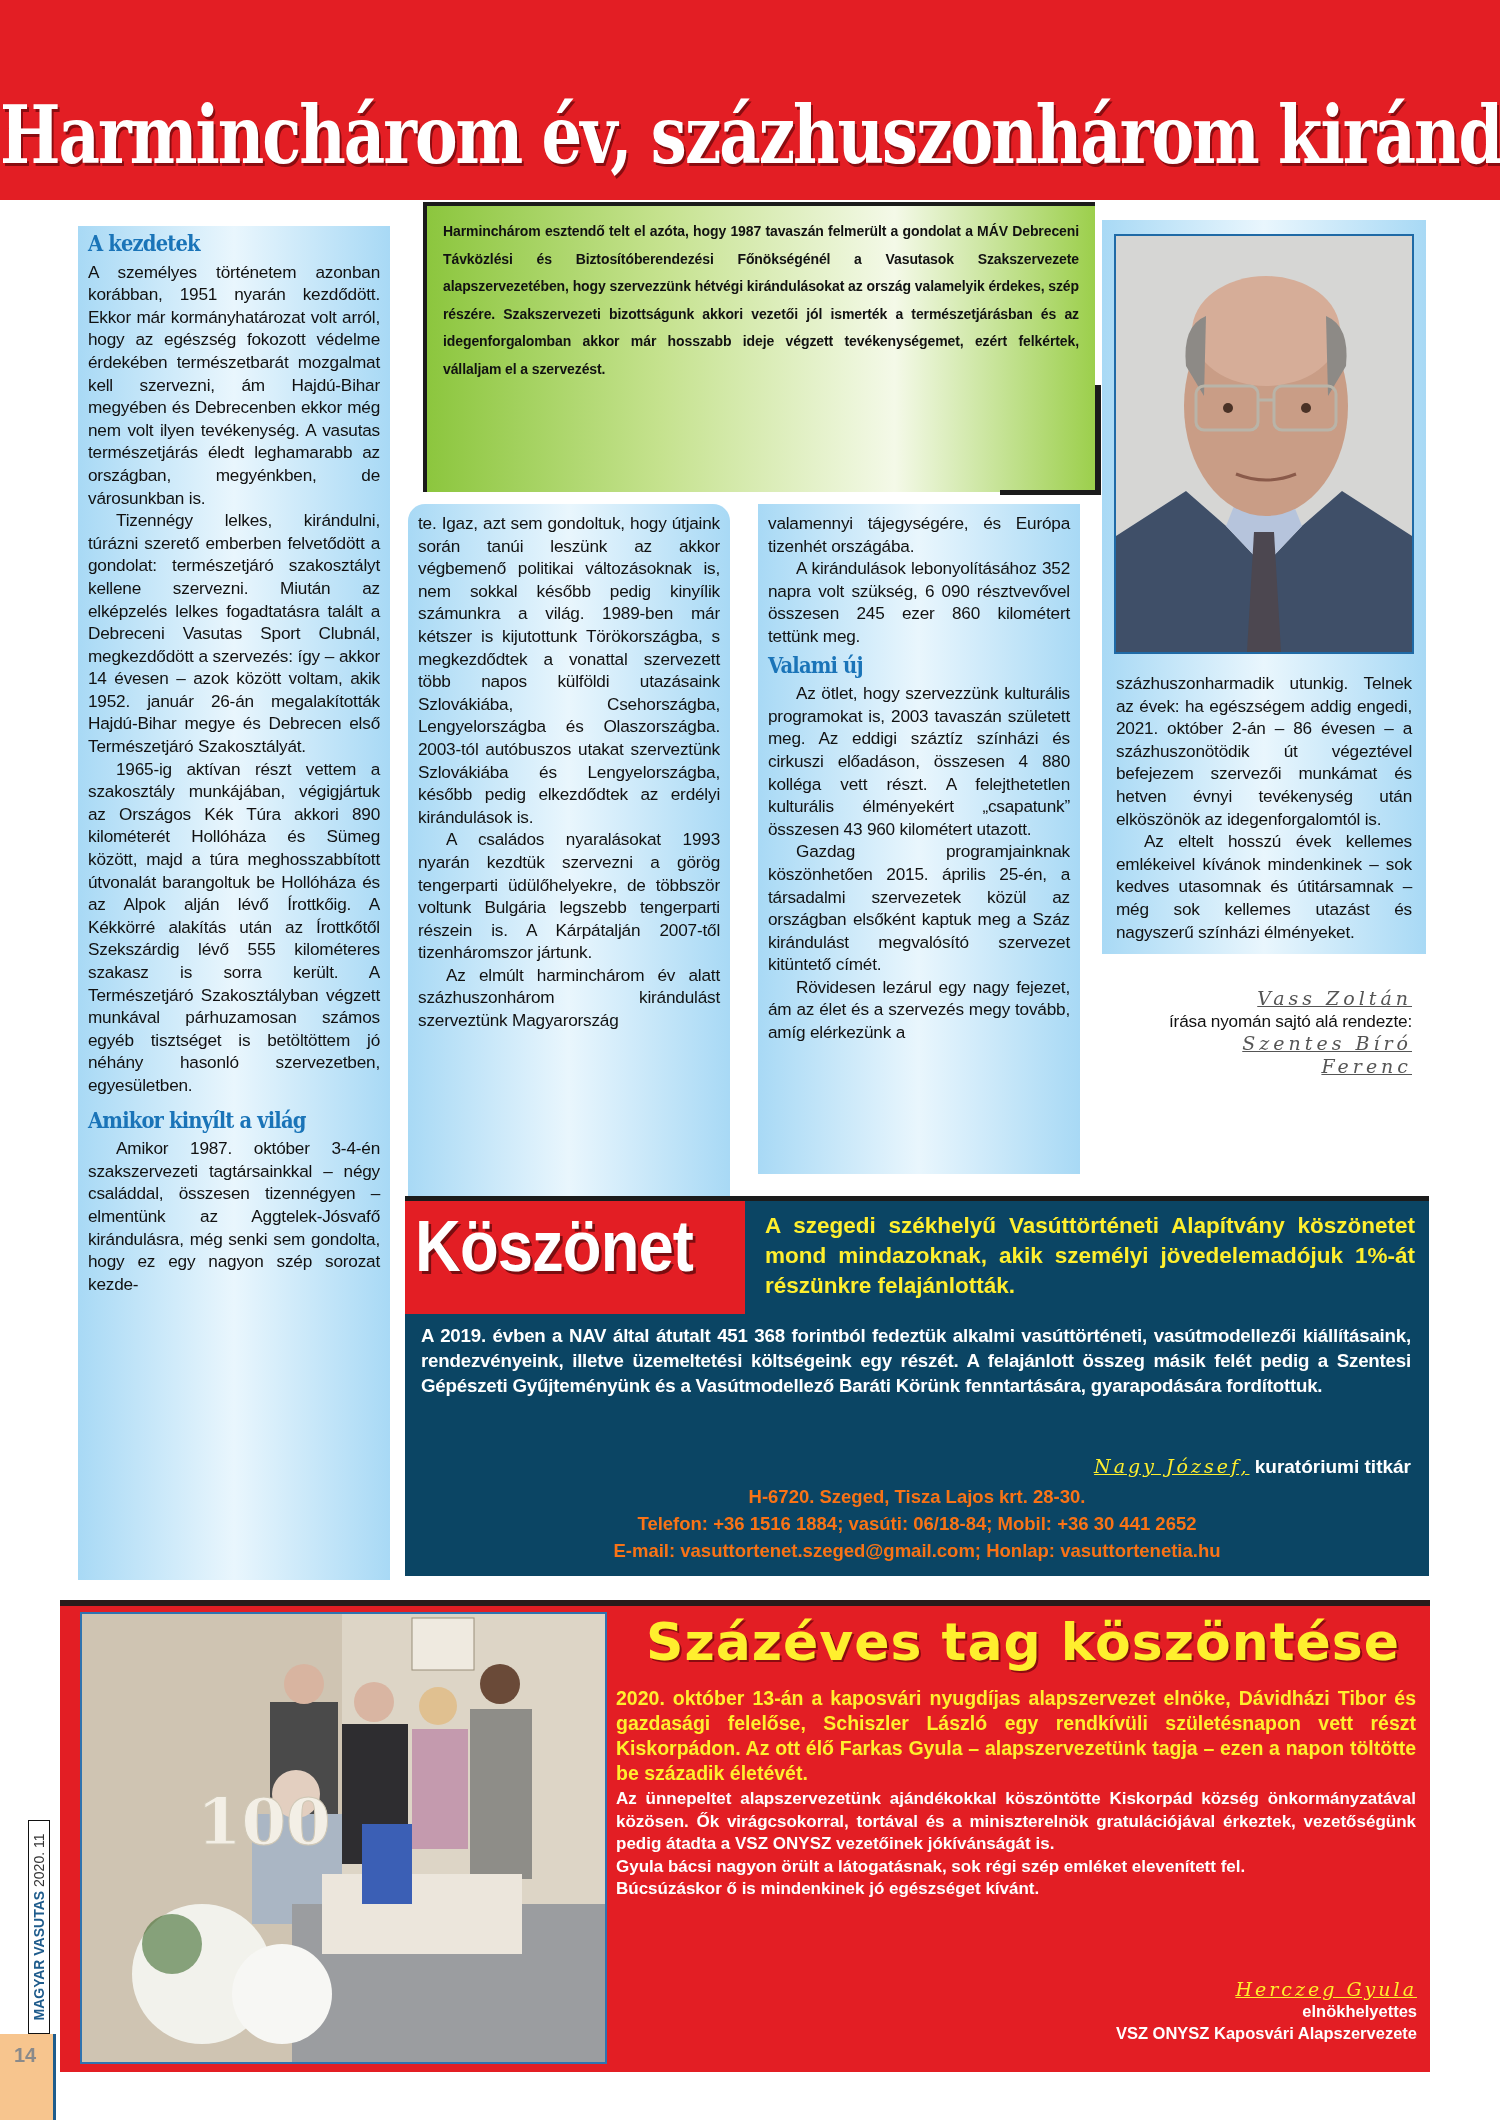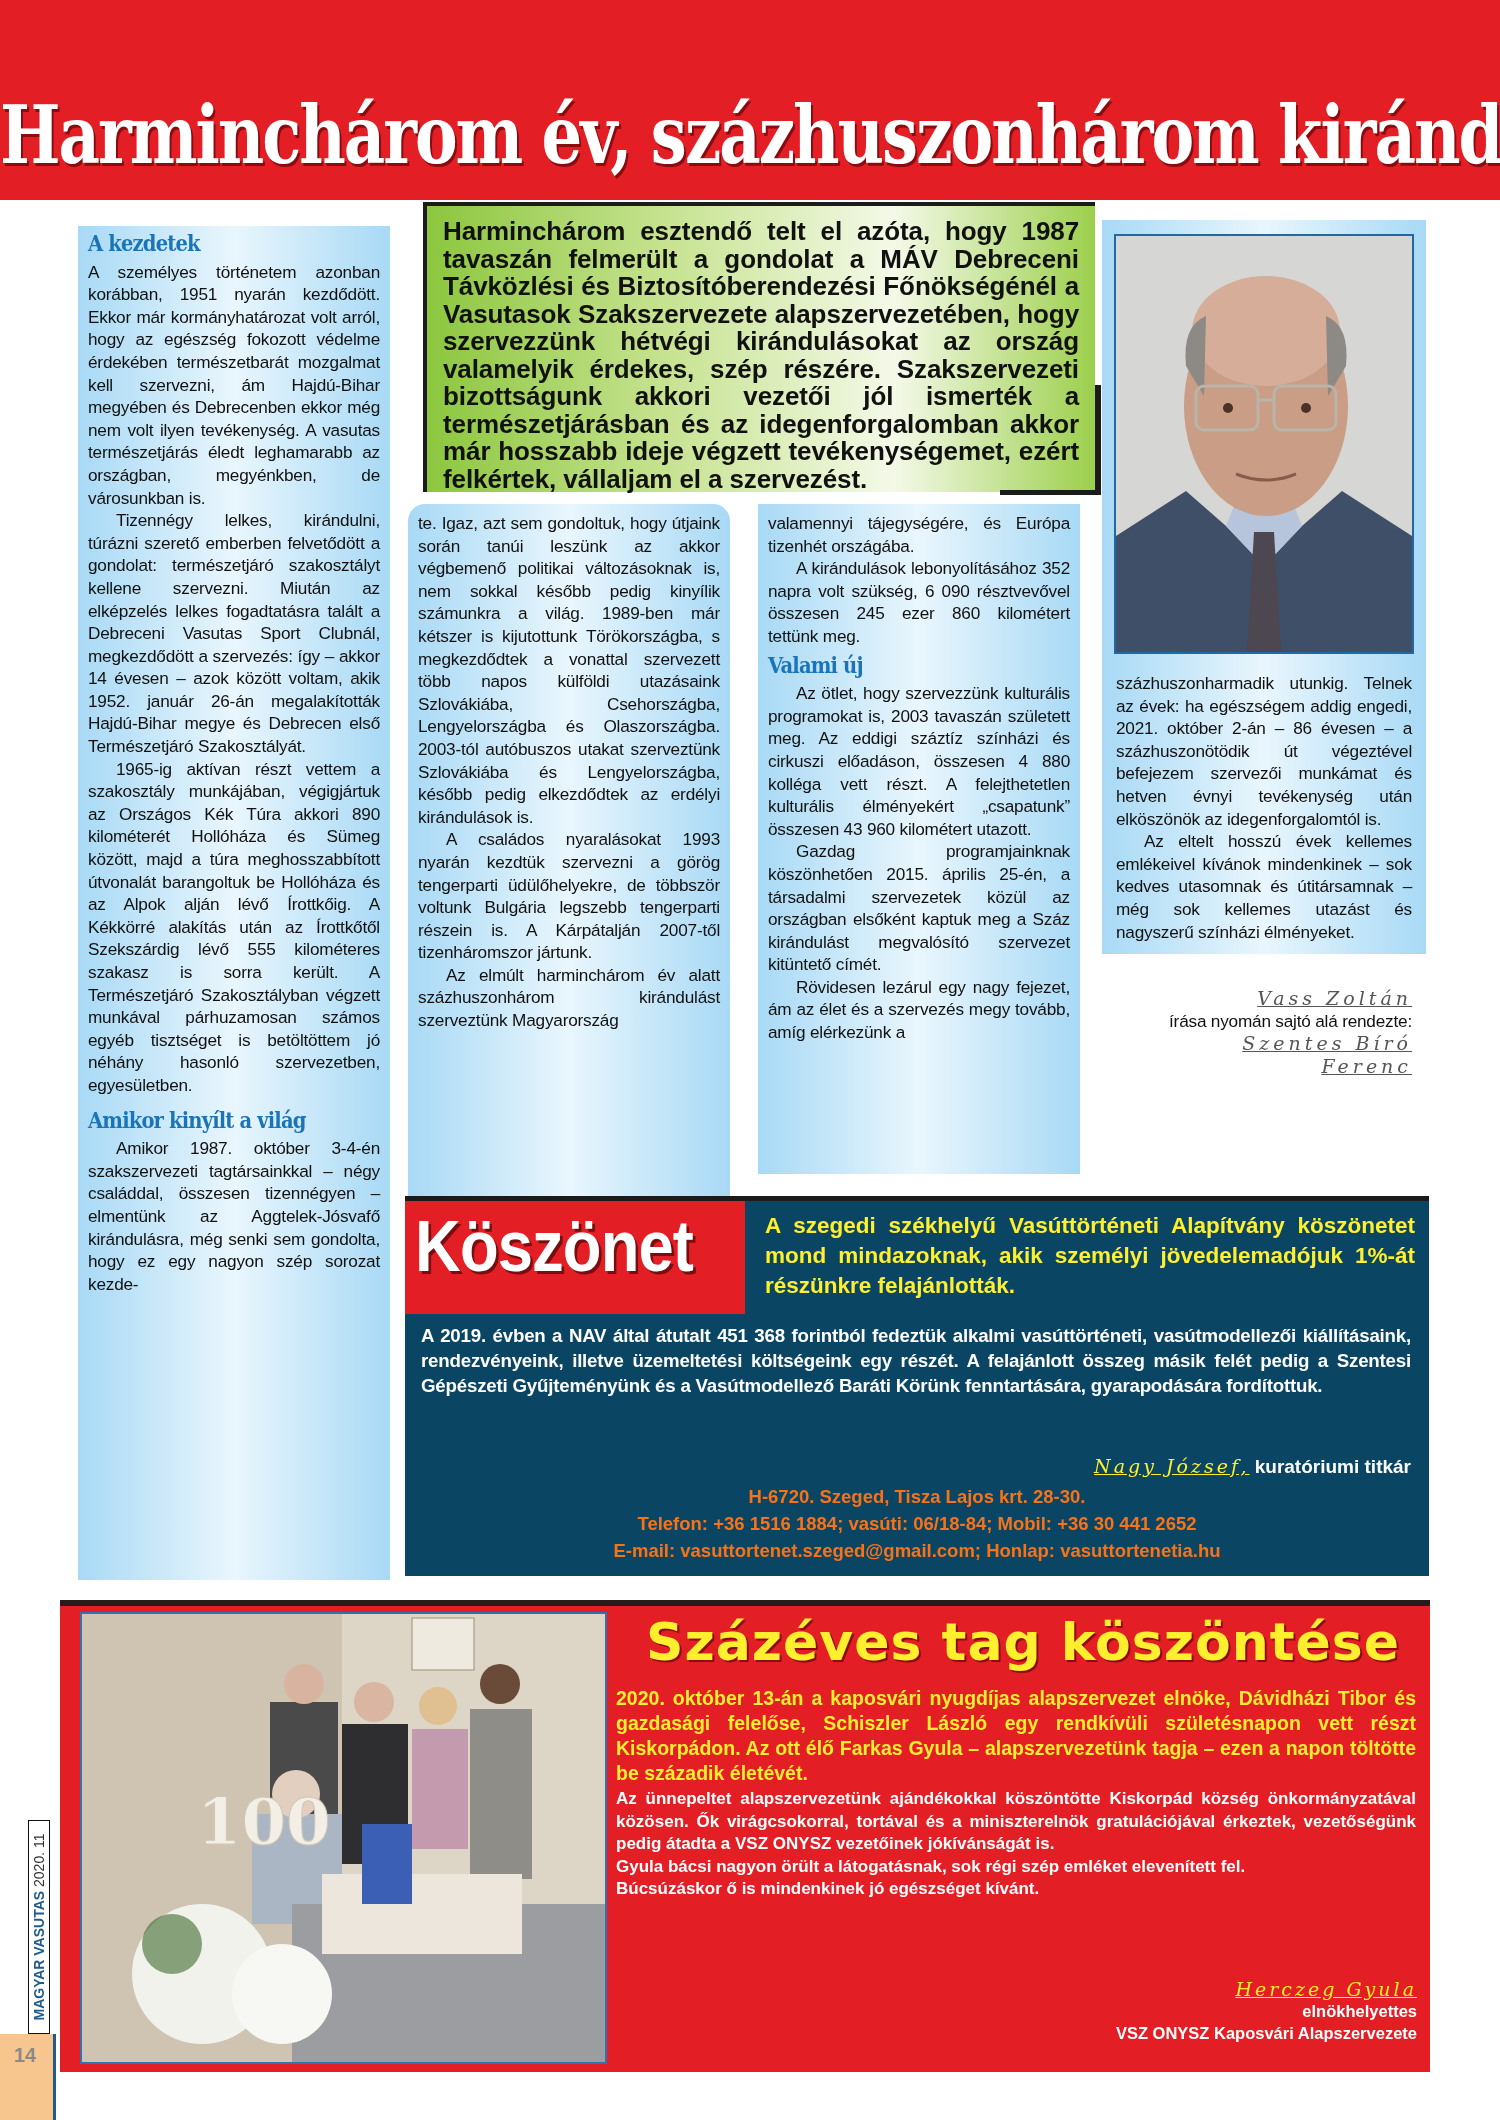--- a/index.html
+++ b/index.html
@@ -28,21 +28,21 @@
   #col3 { left:758px; top:504px; width:322px; height:670px; padding:8px 10px; box-sizing:border-box; }
   #col4 { left:1102px; top:220px; width:324px; height:734px; padding:12px 14px; box-sizing:border-box; }
 
   
   #lead { left:423px; top:202px; width:672px; height:290px; box-sizing:border-box; padding:12px 16px;
           background:linear-gradient(90deg,#8cc63e 0%, #c5e28e 35%, #f4f9e8 70%, #9ccf4c 100%);
           border-top:4px solid #1b1b1b; border-left:4px solid #1b1b1b; }
   #lead-corner { left:1095px; top:385px; width:6px; height:110px; background:#1b1b1b; }
   #lead-corner2 { left:1000px; top:490px; width:101px; height:5px; background:#1b1b1b; }
   #lead-text { font-family:"Liberation Sans Narrow","Liberation Sans", sans-serif; font-weight:bold;
-               font-size:26px; line-height:27.5px; text-align:justify; letter-spacing:-0.1px; }
+               font-size:14px; line-height:27.5px; text-align:justify; letter-spacing:-0.1px; }
 
   
   #portrait { left:1114px; top:234px; width:300px; height:420px; border:2px solid #1f6aa6; box-sizing:border-box;
               background:linear-gradient(#dcdcdc,#cfcfcf); overflow:hidden; }
 
   .signature { font-family:"DejaVu Serif", serif; font-style:italic; font-weight:normal; color:#555;
                text-decoration:underline; letter-spacing:4px; text-align:right; font-size:19px; }
 
   
   #koszonet { left:405px; top:1196px; width:1024px; height:380px; background:#0b4564; box-sizing:border-box;

